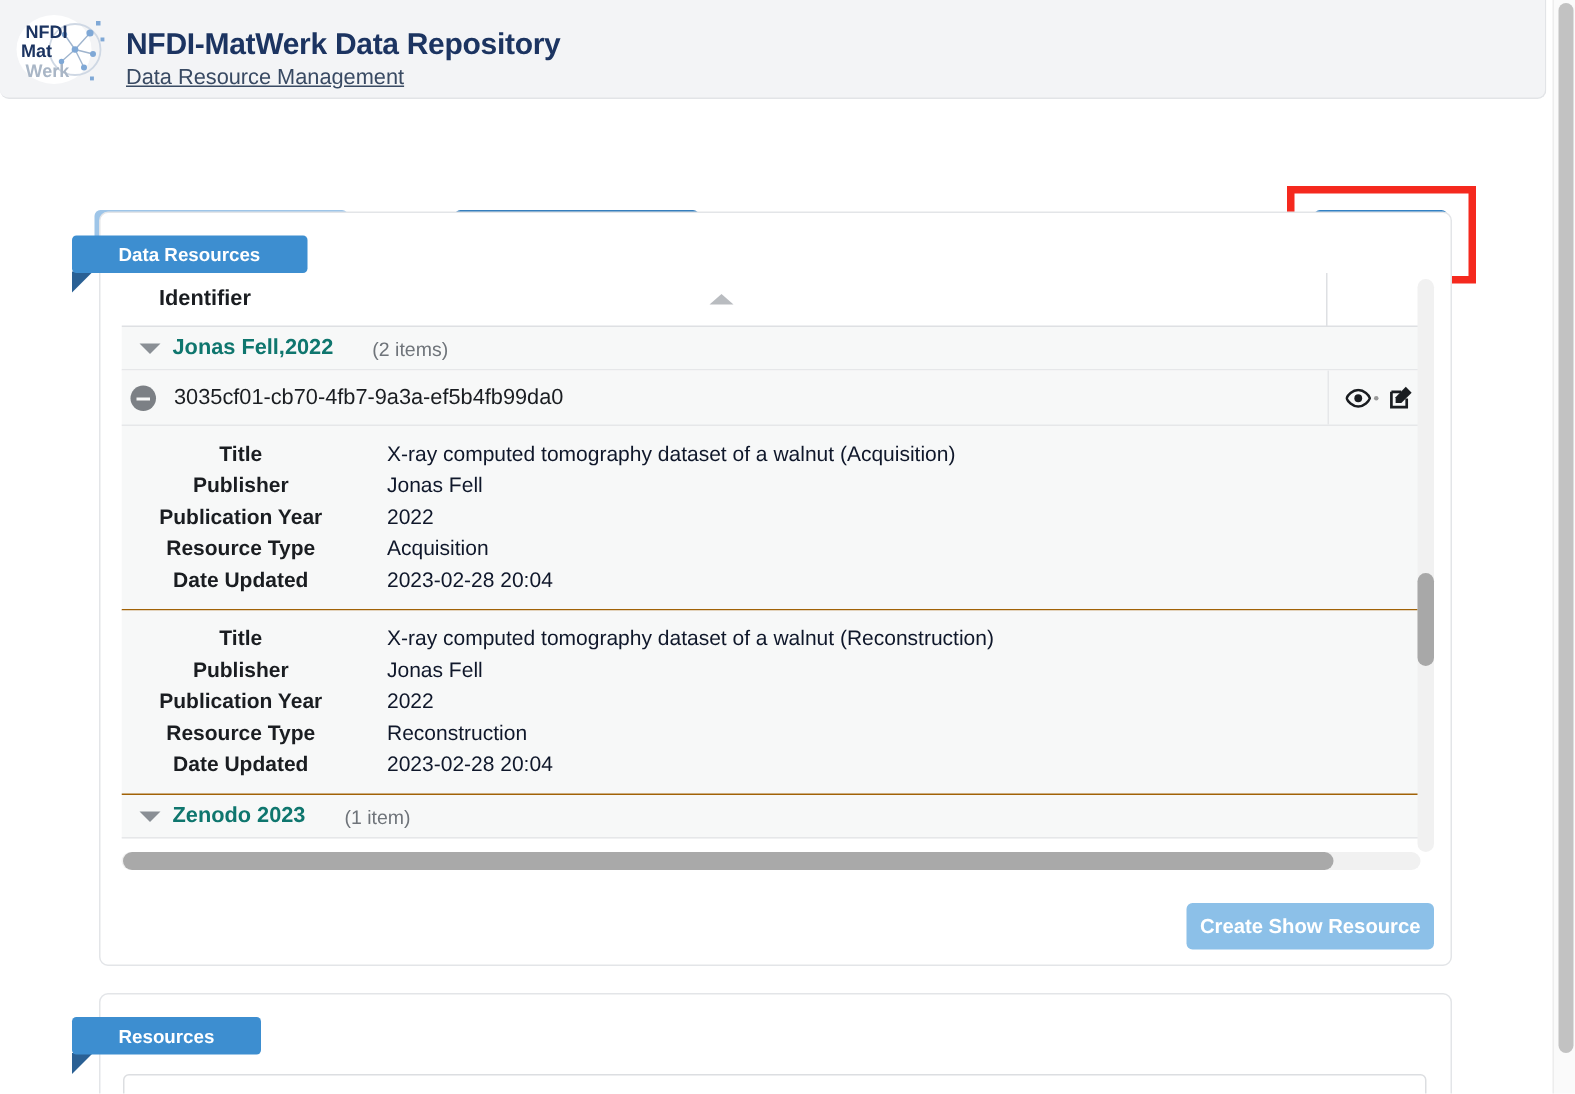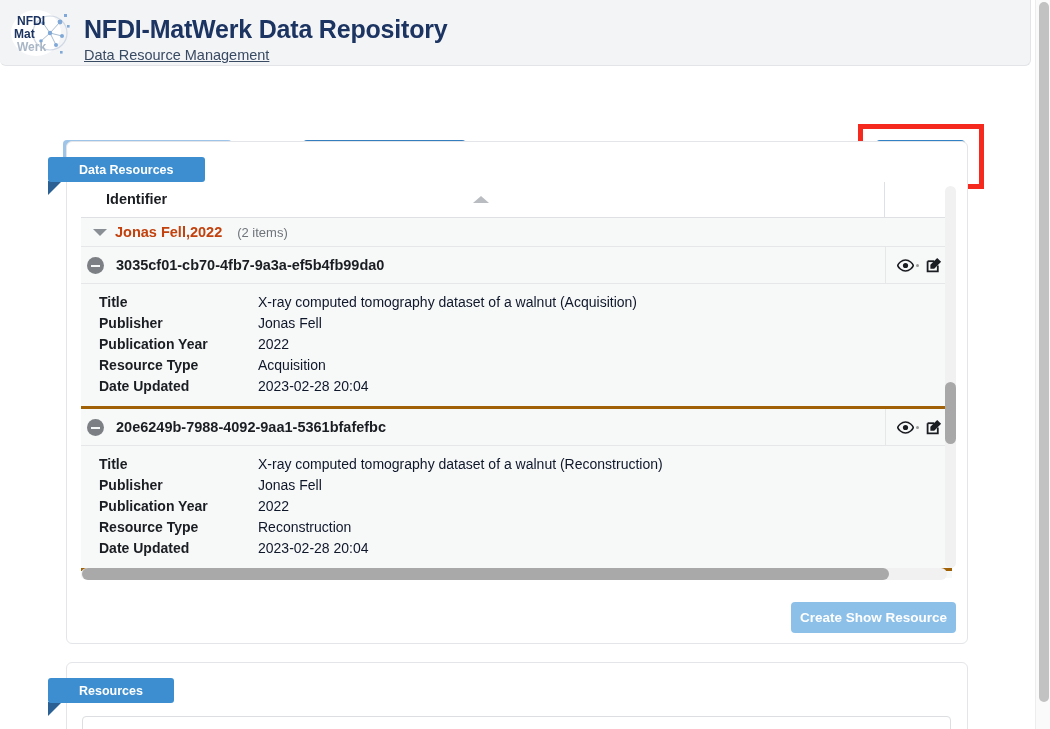--- a/index.html
+++ b/index.html
@@ -31,21 +31,21 @@
     display: flex; align-items: center;
   }
   #logo {
     width: 62px; height: 50px;
     margin-left: 10px; margin-right: 12px;
     position: relative; flex: none;
   }
   #logo svg { display: block; }
   #header-text { display: flex; flex-direction: column; justify-content: center; }
   #app-title {
-    font-size: 25px; font-weight: bold;
+    font-size: 20px; font-weight: bold;
     color: #1c3461; letter-spacing: -0.2px;
     line-height: 1.1;
     margin-top: 15px;
   }
   #app-subtitle {
     font-size: 14.5px; color: #394a63;
     margin-top: 4px; line-height: 1.1; text-decoration: underline;
   }
 
   
@@ -167,58 +167,59 @@
   }
   .chevron-down {
     width: 0; height: 0;
     margin-left: 12px; margin-right: 8px;
     border-left: 7px solid transparent;
     border-right: 7px solid transparent;
     border-top: 7px solid #8a8f95;
     flex: none;
   }
   .group-label {
-    font-size: 14.5px; font-weight: bold; color: #c2410c;
+    font-size: 14.5px; font-weight: bold; color: #0f766e;
   }
   .group-count {
-    font-size: 13px; color: #6f747a; margin-left: 15px; font-weight: normal;
+    font-size: 13px; color: #6f747a; margin-left: 26px; font-weight: normal;
   }
 
   .item-row {
     position: relative;
     height: 37px;
     background: #f7f8f8;
     border-bottom: 1px solid #e6e7e9;
     display: flex; align-items: center;
   }
   .minus-toggle {
     width: 17px; height: 17px; border-radius: 50%;
     background: #7c8085;
     margin-left: 6px; margin-right: 12px;
     position: relative; flex: none;
   }
   .minus-toggle::after {
     content: ""; position: absolute;
     left: 4px; top: 8px; width: 9px; height: 2px;
     background: #f7f8f8;
   }
-  .item-id { font-size: 14.5px; color: #1a1d21; font-weight: bold; }
+  .item-id { font-size: 14.5px; color: #1a1d21; }
   .row-actions {
     position: absolute; right: 0; top: 0;
     width: 67px; height: 100%;
     border-left: 1px solid #e6e7e9;
     display: flex; align-items: center; justify-content: center;
     gap: 7px;
   }
   .icon-btn { cursor: pointer; display: flex; align-items: center; }
 
   .detail-block {
     background: #f7f8f8;
-    border-bottom: 3px solid #a16207;
+    border-bottom: 1px solid #a16207;
     padding: 8px 0 9px 0;
+    text-align: center;
   }
   .detail-row {
     display: flex;
     font-size: 14px;
     line-height: 21px;
     color: #1a1d21;
   }
   .detail-key {
     width: 123px; flex: none;
     margin-left: 18px;
@@ -384,40 +385,20 @@
       <div class="detail-row">
         <span class="detail-key">Resource Type</span>
         <span class="detail-val">Acquisition</span>
       </div>
       <div class="detail-row">
         <span class="detail-key">Date Updated</span>
         <span class="detail-val">2023-02-28 20:04</span>
       </div>
     </div>
 
-    <div class="item-row">
-      <div class="minus-toggle"></div>
-      <span class="item-id">20e6249b-7988-4092-9aa1-5361bfafefbc</span>
-      <div class="row-actions">
-        <span class="icon-btn">
-          <svg width="17" height="13" viewBox="0 0 17 13">
-            <path d="M8.5 1 C12.5 1 15.6 4.5 16.3 6.5 C15.6 8.5 12.5 12 8.5 12 C4.5 12 1.4 8.5 0.7 6.5 C1.4 4.5 4.5 1 8.5 1 Z" fill="none" stroke="#1a1d21" stroke-width="1.6"></path>
-            <circle cx="8.5" cy="6.5" r="2.6" fill="#1a1d21"></circle>
-          </svg>
-          <span style="display:inline-block;width:3px;height:3px;background:#999;border-radius:50%;margin-left:2px;vertical-align:bottom;"></span>
-        </span>
-        <span class="icon-btn">
-          <svg width="16" height="16" viewBox="0 0 16 16">
-            <path d="M1.6 4.2 L1.6 14.4 L11.8 14.4 L11.8 8.6" fill="none" stroke="#1a1d21" stroke-width="1.8"></path>
-            <path d="M1.6 4.2 L8.2 4.2" fill="none" stroke="#1a1d21" stroke-width="1.8"></path>
-            <path d="M11.2 0.9 L15.1 4.8 L8.2 11.7 L4.4 11.7 L4.4 7.8 Z" fill="#1a1d21"></path>
-          </svg>
-        </span>
-      </div>
-    </div>
     <div class="detail-block">
       <div class="detail-row">
         <span class="detail-key">Title</span>
         <span class="detail-val">X-ray computed tomography dataset of a walnut (Reconstruction)</span>
       </div>
       <div class="detail-row">
         <span class="detail-key">Publisher</span>
         <span class="detail-val">Jonas Fell</span>
       </div>
       <div class="detail-row">

